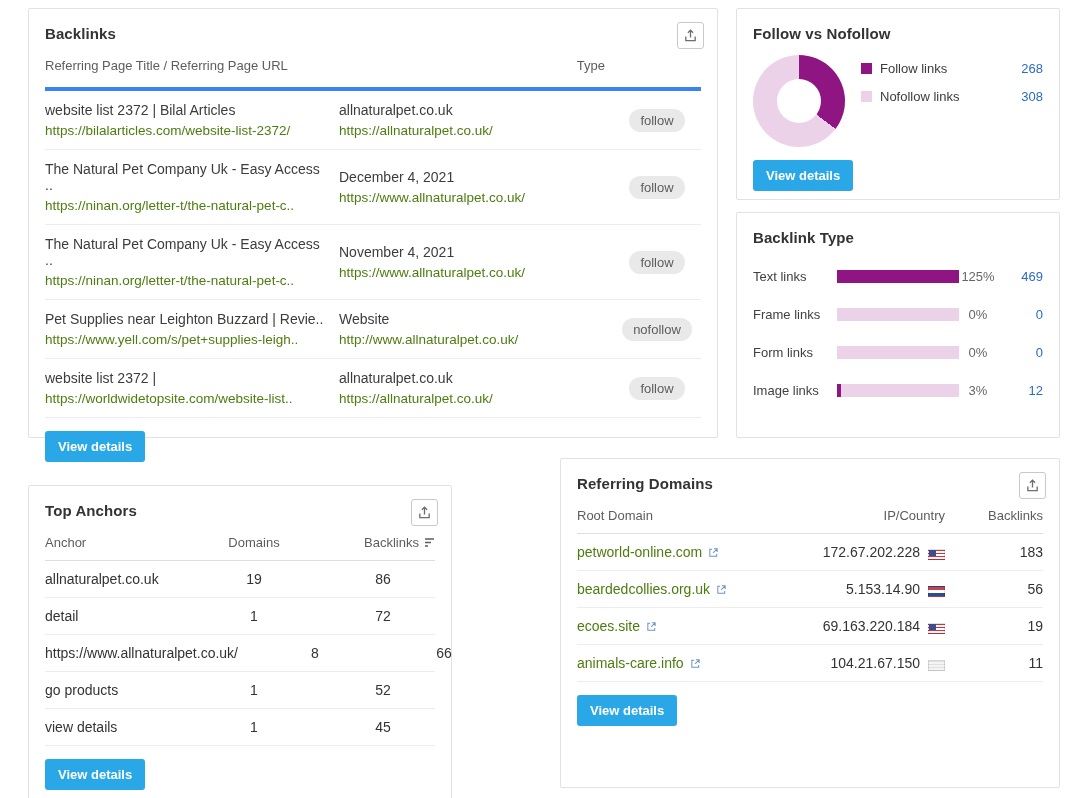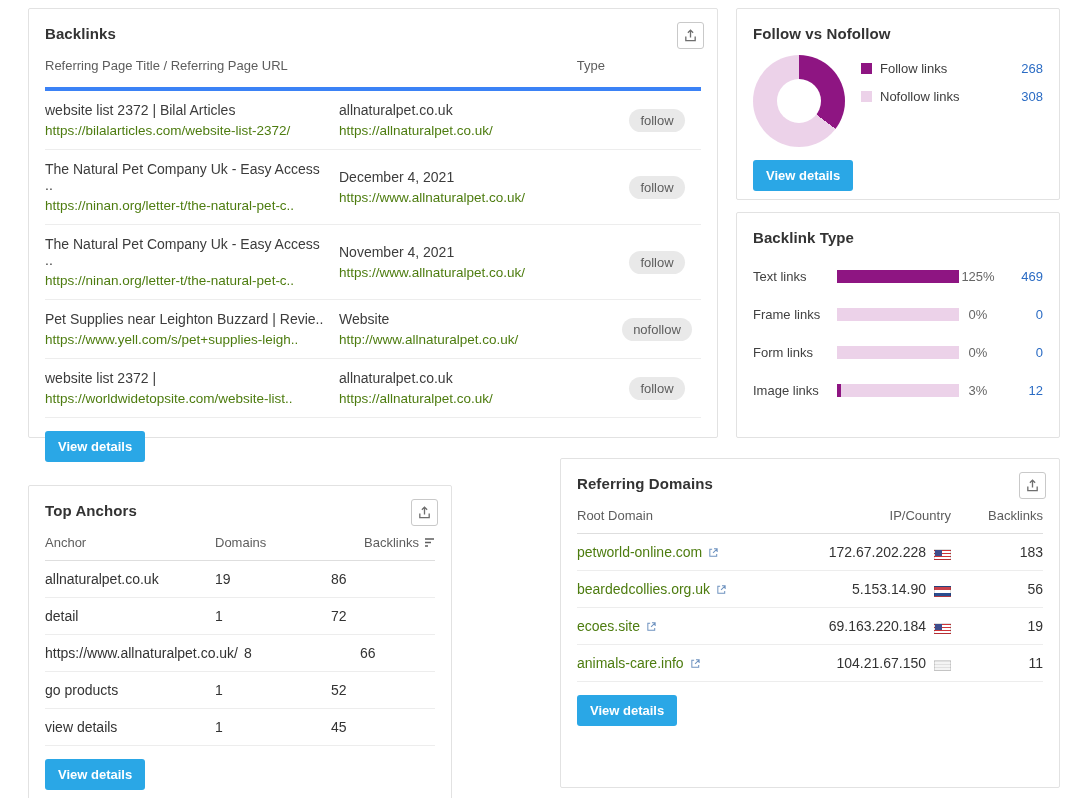--- a/index.html
+++ b/index.html
@@ -36,27 +36,27 @@
   .legend-val{margin-left:auto;font-size:13px;color:#2b6cc4}
   
   .bt-rows{margin-top:22px}
   .bt-row{display:flex;align-items:center;margin-top:23px}
   .bt-label{flex:0 0 84px;font-size:13px;color:#414141}
   .bt-bar{width:122px;height:13px;background:#ecd2e9;position:relative;overflow:hidden}
   .bt-fill{position:absolute;left:0;top:0;bottom:0;background:#8e1582}
   .bt-pct{flex:1;text-align:center;font-size:13px;color:#666}
   .bt-val{flex:0 0 46px;text-align:right;font-size:13px;color:#2b6cc4}
   
-  .ta-head,.ta-row{display:grid;grid-template-columns:1fr 110px 104px;column-gap:6px;align-items:center}
+  .ta-head,.ta-row{display:grid;grid-template-columns:1fr 110px 104px;column-gap:22px;align-items:center}
   .ta-head{font-size:13px;color:#5d5d5d;padding:16px 0 10px;border-bottom:1px solid #dedede}
-  .ta-head .num,.ta-row .num{text-align:left}
+  .ta-head .num,.ta-row .num{text-align:center}
   .ta-head .c3{display:flex;justify-content:flex-end;align-items:center;gap:5px}
   .ta-row{font-size:14px;color:#333;height:37px;border-bottom:1px solid #ededed}
   
-  .rd-head,.rd-row{display:grid;grid-template-columns:1fr 200px 92px;align-items:center}
+  .rd-head,.rd-row{display:grid;grid-template-columns:1fr 200px 92px;column-gap:6px;align-items:center}
   .rd-head{font-size:13px;color:#5d5d5d;padding:16px 0 10px;border-bottom:1px solid #dedede}
   .rd-head .num,.rd-row .num{text-align:right}
   .rd-row{font-size:14px;height:37px;border-bottom:1px solid #ededed}
   .rd-row .domain{display:flex;align-items:center;gap:6px;font-size:14px}
   .ipcell{display:flex;justify-content:flex-end;align-items:flex-end;gap:8px;font-size:14px;color:#333}
   .flag{width:17px;height:11px;display:inline-block;position:relative;border:1px solid rgba(0,0,0,.12);flex:0 0 auto}
   .flag[data-country="US"]{background:repeating-linear-gradient(180deg,#cf3439 0 1.5px,#fff 1.5px 3px)}
   .flag[data-country="US"]::after{content:"";position:absolute;left:0;top:0;width:7px;height:6px;background:#3f4d8c}
   .flag[data-country="NL"]{background:linear-gradient(180deg,#c8414b 0 33%,#fff 33% 66%,#2a4d8f 66% 100%)}
   .flag[data-country="UNKNOWN"]{background:repeating-linear-gradient(180deg,#e0e0e0 0 1.5px,#f4f4f4 1.5px 3px)}

